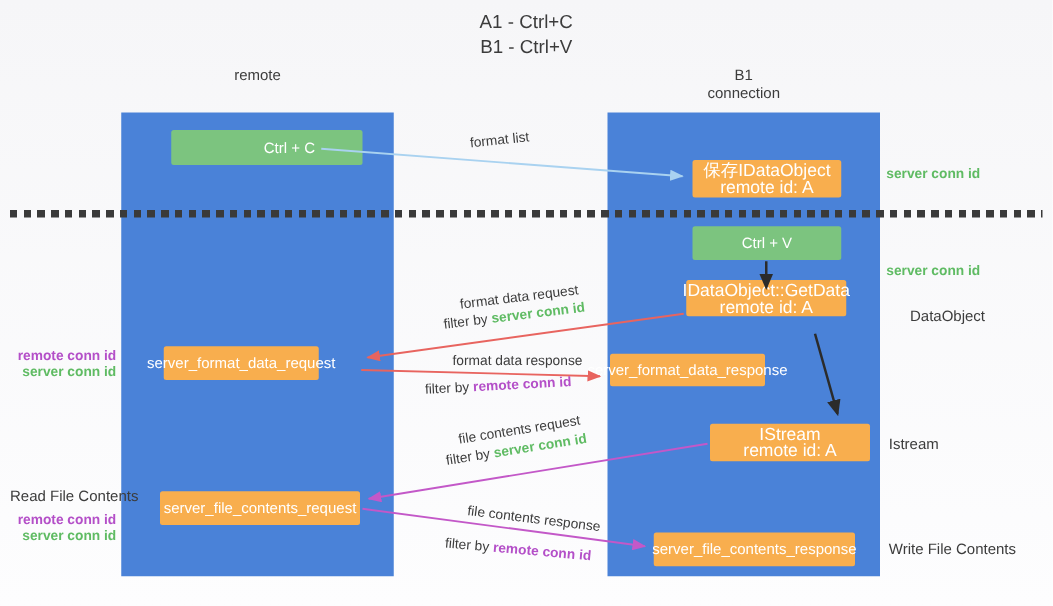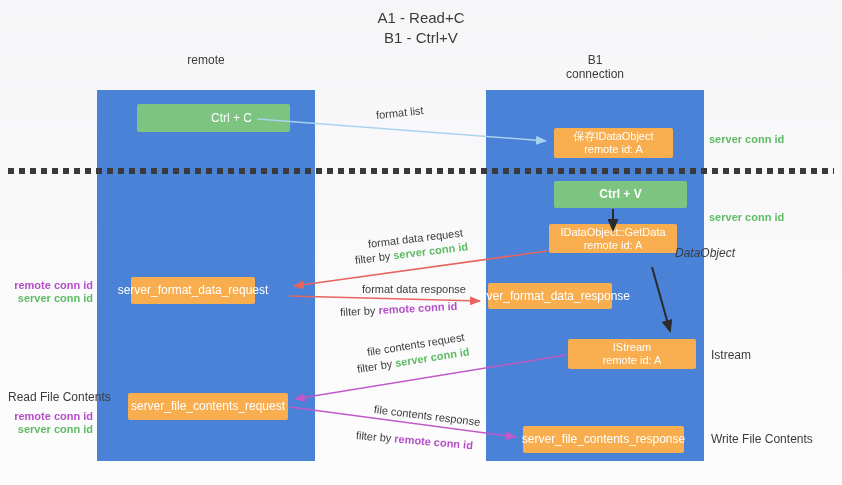--- a/index.html
+++ b/index.html
@@ -32,38 +32,38 @@
     z-index:6;
   }
   .dbox{
     z-index:3;
     display:flex;flex-direction:column;justify-content:center;align-items:center;
     color:#ffffff;font-size:12px;line-height:13px;
     border-radius:2px;text-align:center;white-space:nowrap;
   }
   .green-box{background:#7cc47f;}
   .orange-box{background:#f8ae4e;}
-  .two-line{font-size:11px;line-height:13px;}
+  .two-line{font-size:14px;line-height:13px;}
   .edge-label{
     z-index:5;font-size:11px;color:#3c3c3c;white-space:nowrap;
     transform-origin:left center;
   }
   .side-label{z-index:5;font-size:12px;color:#3c3c3c;white-space:nowrap;}
   .left-label{z-index:5;width:85px;text-align:right;white-space:nowrap;}
   .bold-green{color:#5fbb63;font-weight:bold;font-size:11px;}
   .bold-purple{color:#b44fc8;font-weight:bold;font-size:11px;}
   .arrows{left:0;top:0;z-index:4;pointer-events:none;}
 </style>
 </head>
 <body>
 
 <div class="stage">
 
   <div class="abs title">
-    <div>A1 - Read+C</div>
+    <div>A1 - Ctrl+C</div>
     <div>B1 - Ctrl+V</div>
   </div>
 
   <div class="abs col-header" style="left:97px;">
     <div>remote</div>
   </div>
   <div class="abs col-header" style="left:486px;">
     <div>B1</div>
     <div>connection</div>
   </div>
@@ -107,21 +107,21 @@
 
   <div class="abs dbox orange-box" style="left:128px;top:393px;width:160px;height:27px;">
     <div>server_file_contents_request</div>
   </div>
 
   <div class="abs dbox orange-box two-line" style="left:554px;top:128px;width:119px;height:30px;">
     <div>保存IDataObject</div>
     <div>remote id: A</div>
   </div>
 
-  <div class="abs dbox green-box" style="left:554px;top:181px;width:133px;height:27px;font-weight:bold;">
+  <div class="abs dbox green-box" style="left:554px;top:181px;width:119px;height:27px;">
     <div>Ctrl + V</div>
   </div>
 
   <div class="abs dbox orange-box two-line" style="left:549px;top:224px;width:128px;height:29px;">
     <div>IDataObject::GetData</div>
     <div>remote id: A</div>
   </div>
 
   <div class="abs dbox orange-box" style="left:488px;top:283px;width:124px;height:26px;">
     <div>server_format_data_response</div>
@@ -157,21 +157,21 @@
   </div>
 
   <div class="abs edge-label" style="left:374px;top:403px;transform:rotate(7deg);">file contents response</div>
   <div class="abs edge-label" style="left:356px;top:429px;transform:rotate(5deg);">
     <span>filter by</span>
     <span class="bold-purple">remote conn id</span>
   </div>
 
   <div class="abs side-label bold-green" style="left:709px;top:133px;">server conn id</div>
   <div class="abs side-label bold-green" style="left:709px;top:211px;">server conn id</div>
-  <div class="abs side-label" style="left:675px;top:246px;font-style:italic;">DataObject</div>
+  <div class="abs side-label" style="left:728px;top:246px;">DataObject</div>
   <div class="abs side-label" style="left:711px;top:348px;">Istream</div>
   <div class="abs side-label" style="left:711px;top:432px;">Write File Contents</div>
 
   <div class="abs left-label bold-purple" style="left:8px;top:279px;">remote conn id</div>
   <div class="abs left-label bold-green" style="left:8px;top:292px;">server conn id</div>
   <div class="abs left-label side-label" style="left:8px;top:390px;">Read File Contents</div>
   <div class="abs left-label bold-purple" style="left:8px;top:410px;">remote conn id</div>
   <div class="abs left-label bold-green" style="left:8px;top:423px;">server conn id</div>
 
 </div>

